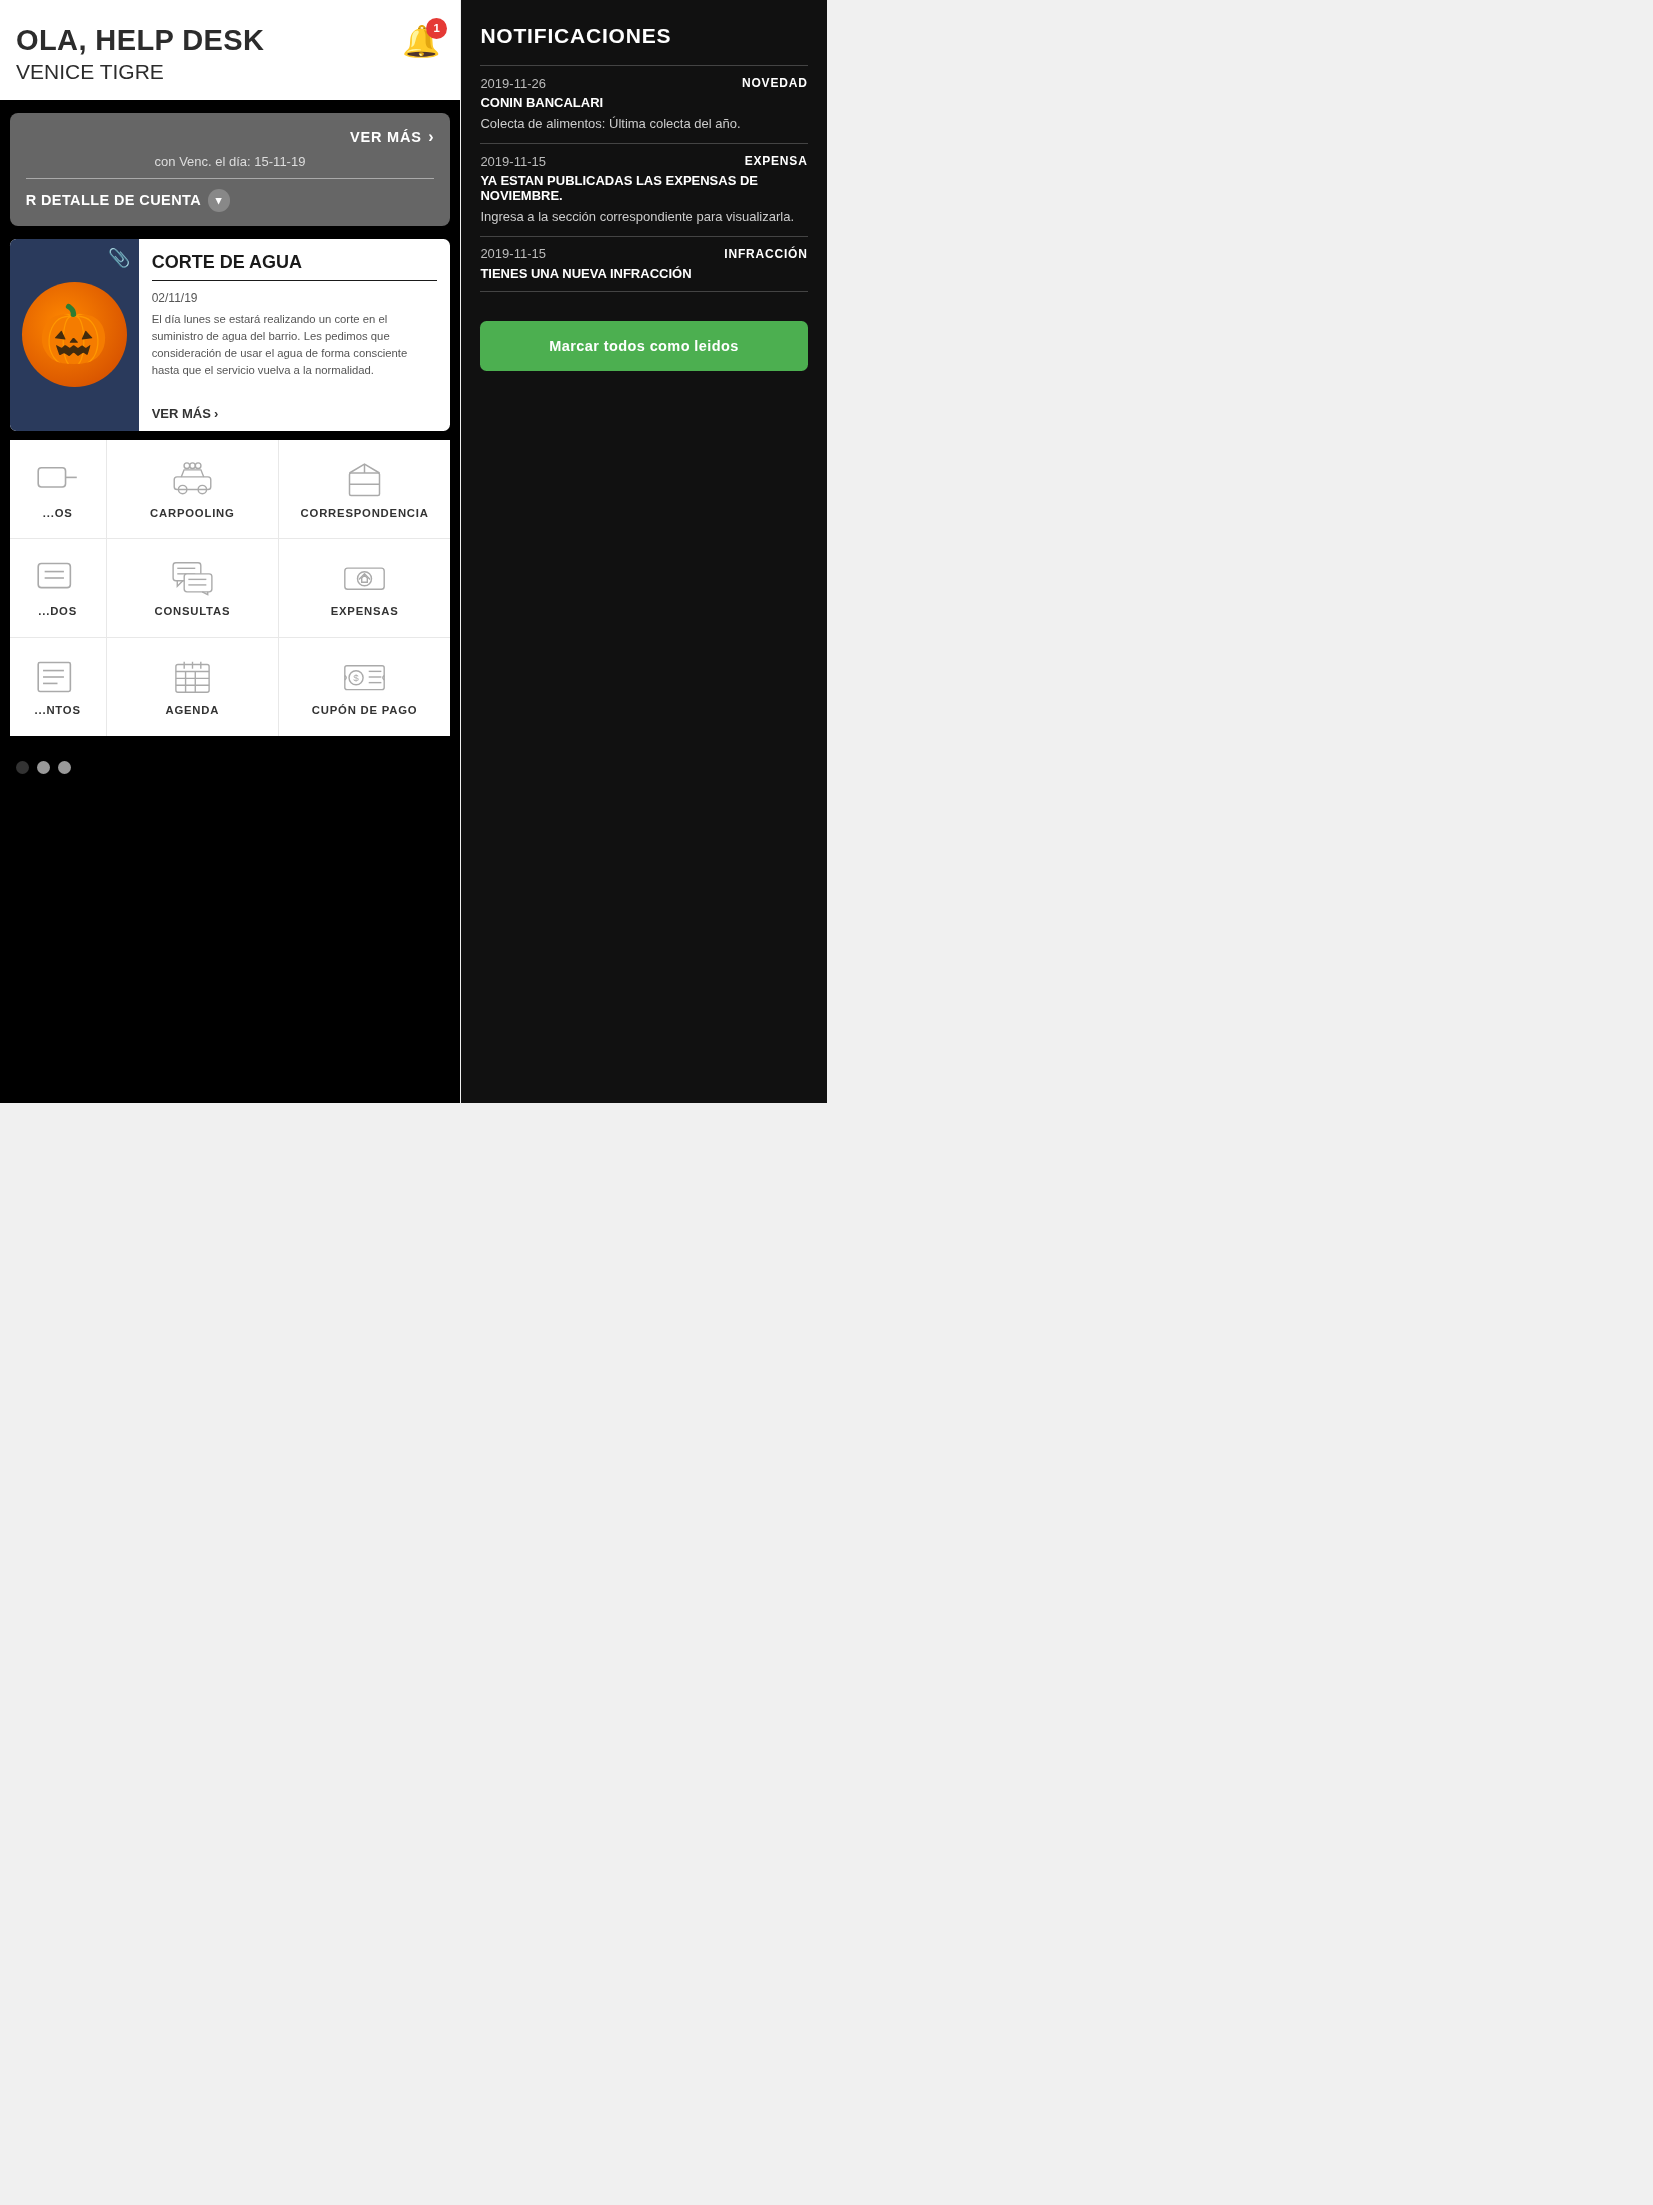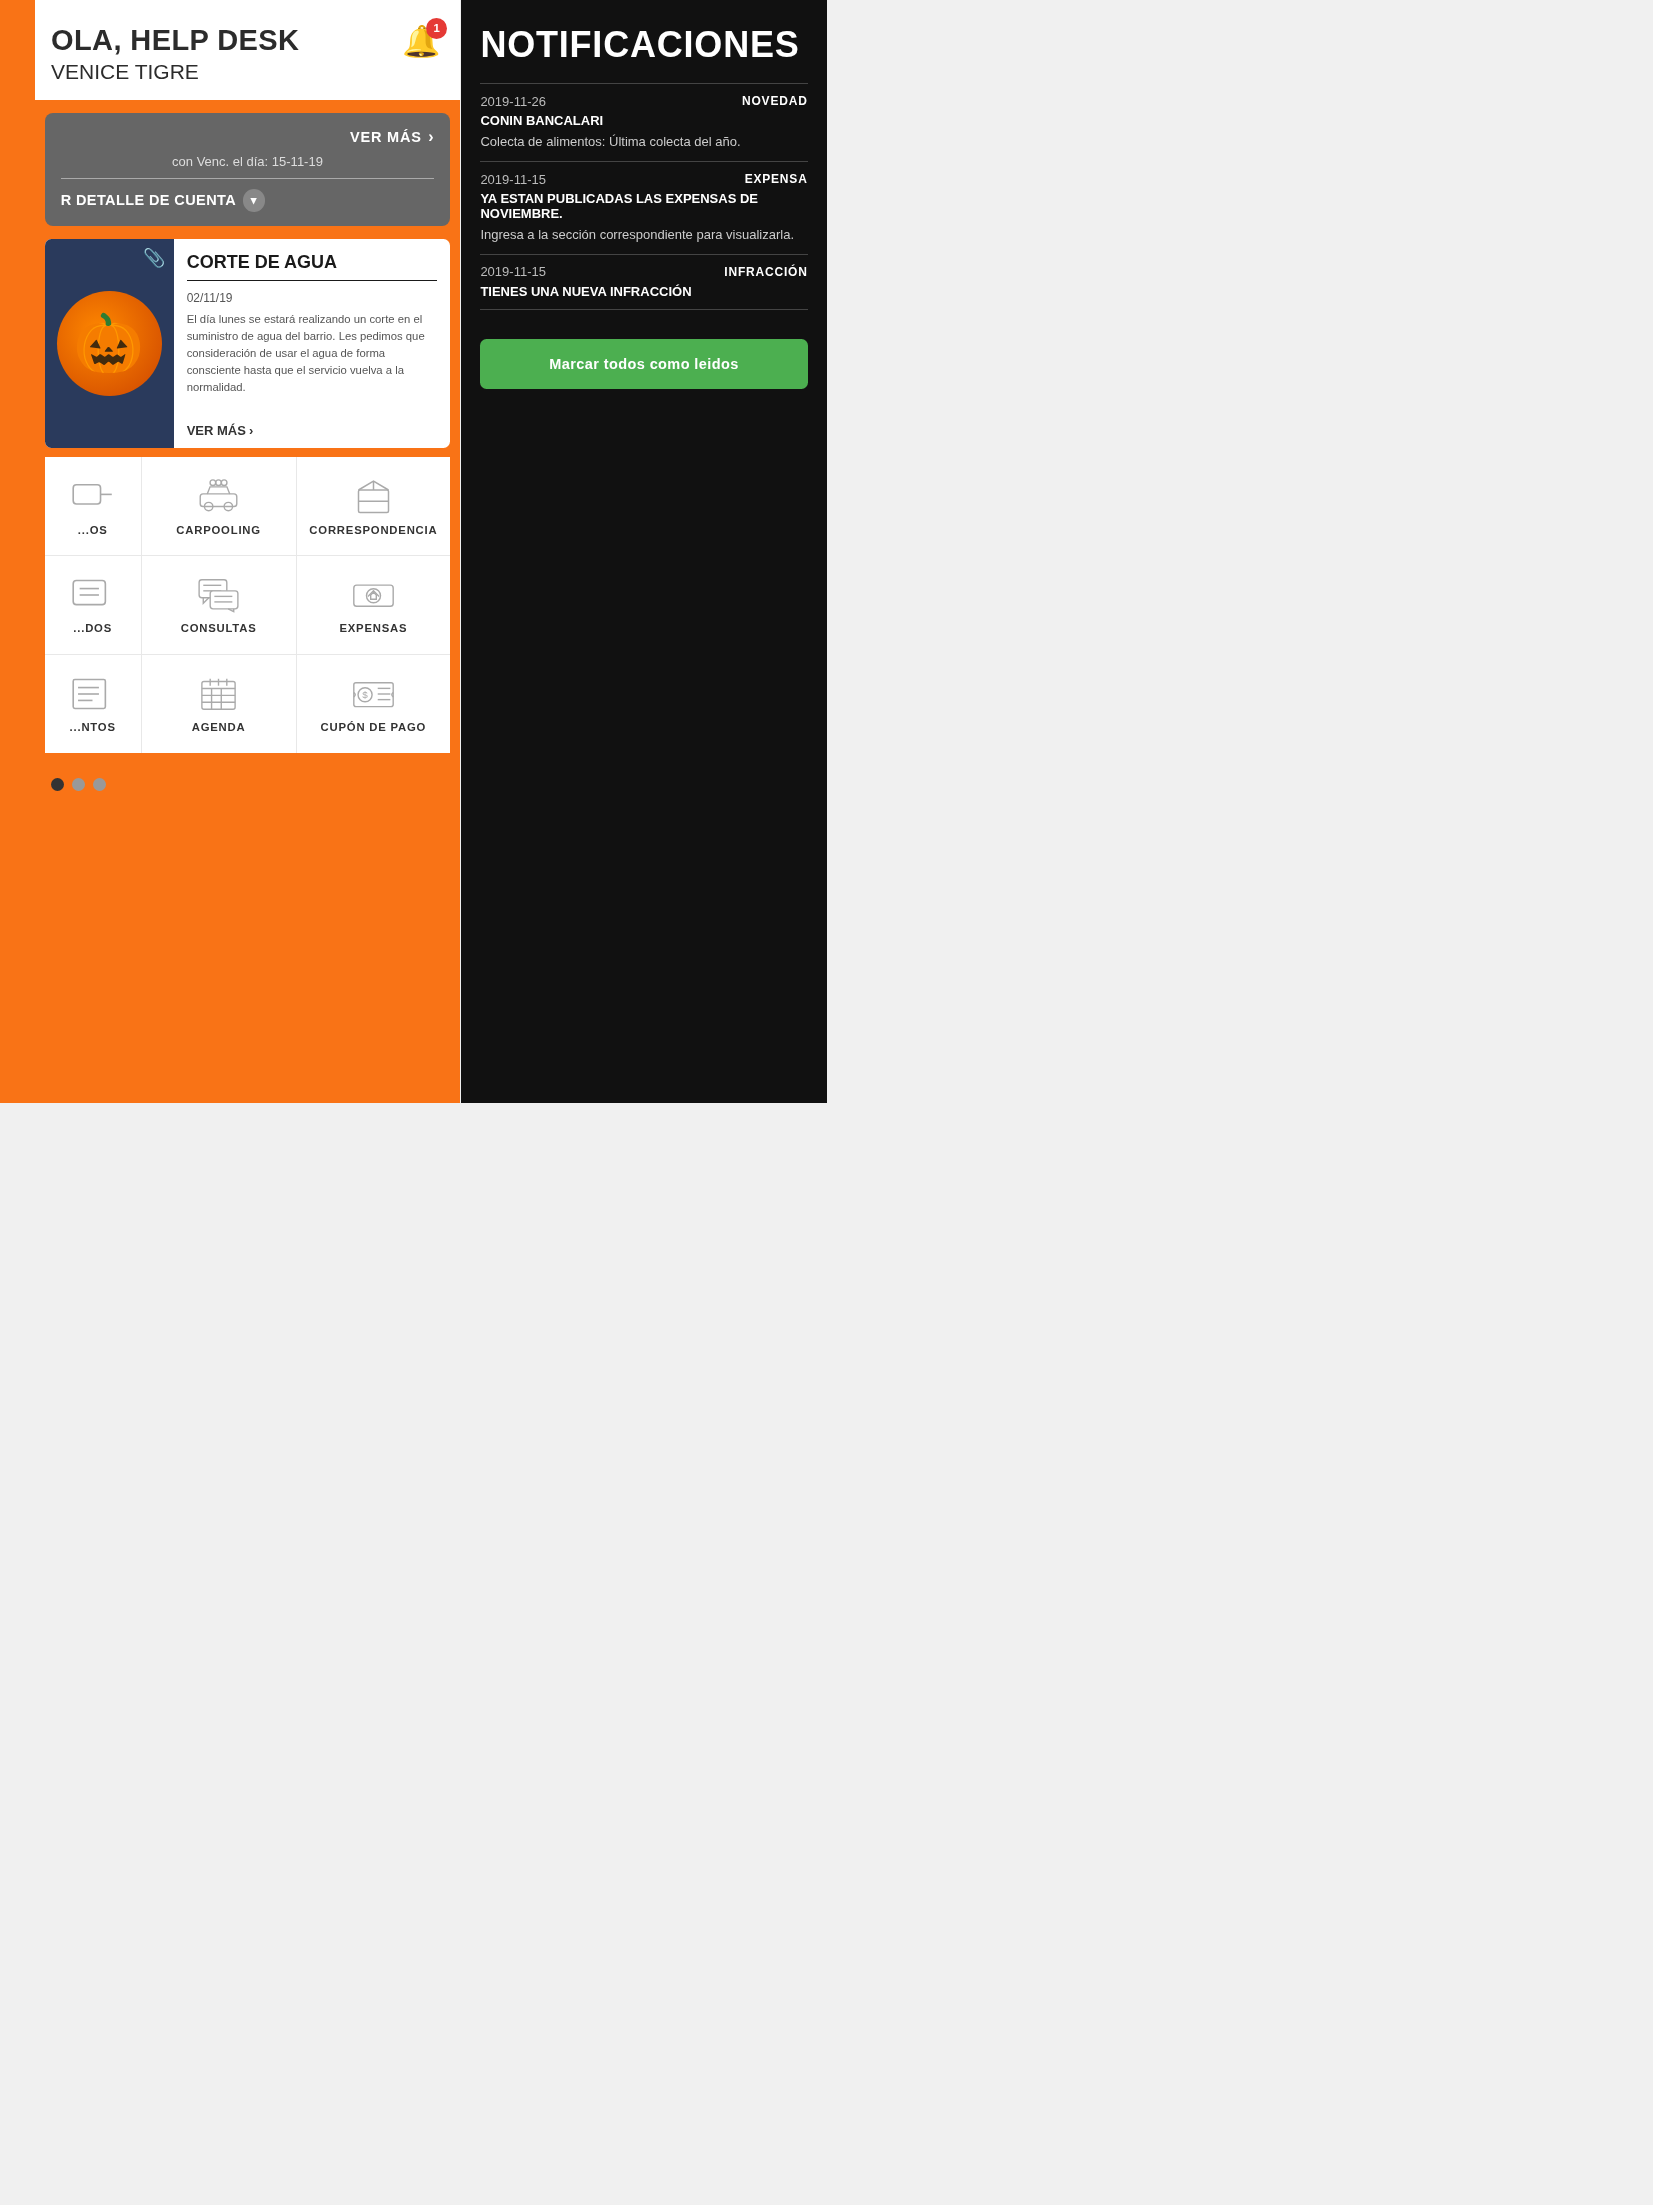--- a/index.html
+++ b/index.html
@@ -12,23 +12,22 @@
       position: relative;
     }
 
     
     .left-panel {
       position: absolute;
       left: 0;
       top: 0;
       width: 460px;
       height: 1103px;
-      background: #f97316;
+      background: #000000;
       overflow: hidden;
-      padding-left: 35px;
     }
 
     
     .header-area {
       background: #fff;
       padding: 24px 16px 16px 16px;
       position: relative;
     }
 
     .app-title {
@@ -294,21 +293,21 @@
       right: 0;
       top: 0;
       width: 366px;
       height: 1103px;
       background: #111;
       padding: 24px 19.4px;
       overflow-y: auto;
     }
 
     .notif-title {
-      font-size: 36px;
+      font-size: 21px;
       font-weight: 700;
       color: #fff;
       letter-spacing: 0.8px;
       margin-bottom: 17px;
     }
 
     .notif-divider {
       border: none;
       border-top: 0.8px solid #444;
       margin: 9.7px 0;

